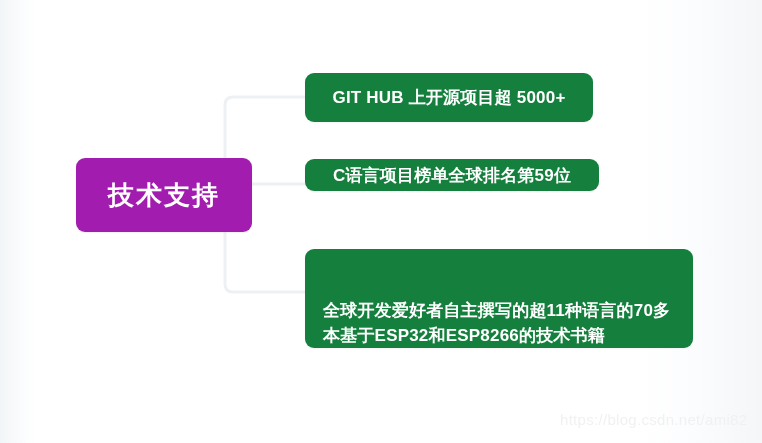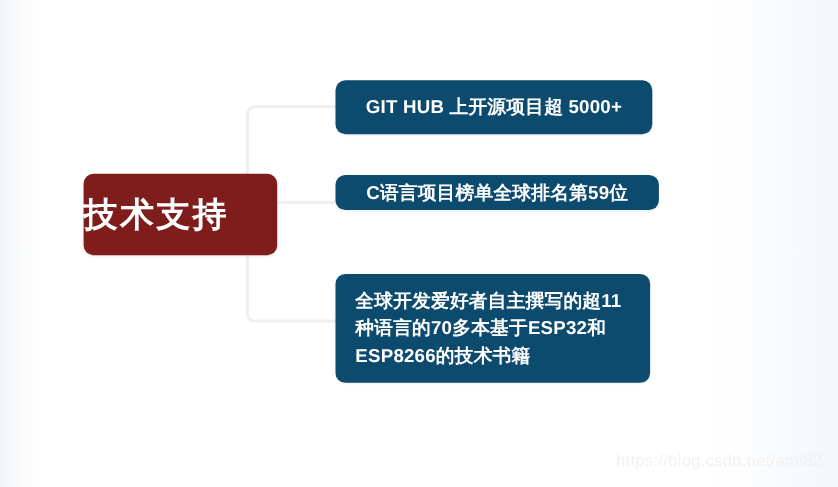--- a/index.html
+++ b/index.html
@@ -54,29 +54,30 @@
     color: #ffffff;
     font-weight: bold;
     letter-spacing: 0.2px;
   }
 
   .root-node {
     left: 76px;
     top: 158px;
     width: 176px;
     height: 74px;
-    background: #7f1d1d;
+    background: #a21caf;
     border-radius: 9px;
-    font-size: 31px;
+    justify-content: center;
+    font-size: 26px;
     letter-spacing: 2px;
     box-shadow: 0 1px 2px rgba(0,0,0,0.06);
   }
 
   .branch-node {
-    background: #0c4a6e;
+    background: #15803d;
     border-radius: 9px;
     box-shadow: 0 1px 2px rgba(0,0,0,0.05);
   }
 
   .branch-1 {
     left: 305px;
     top: 73px;
     width: 288px;
     height: 49px;
     font-size: 17px;
@@ -88,26 +89,26 @@
     top: 159px;
     width: 294px;
     height: 32px;
     font-size: 17px;
     justify-content: center;
   }
 
   .branch-3 {
     left: 305px;
     top: 249px;
-    width: 286px;
+    width: 388px;
     height: 99px;
     font-size: 17px;
     padding: 0 18px;
     line-height: 1.48;
-    align-items: center;
+    align-items: flex-end;
   }
   .branch-3 .wrap-text {
     display: block;
     width: 100%;
   }
 
   .watermark {
     position: absolute;
     left: 560px;
     top: 411px;

